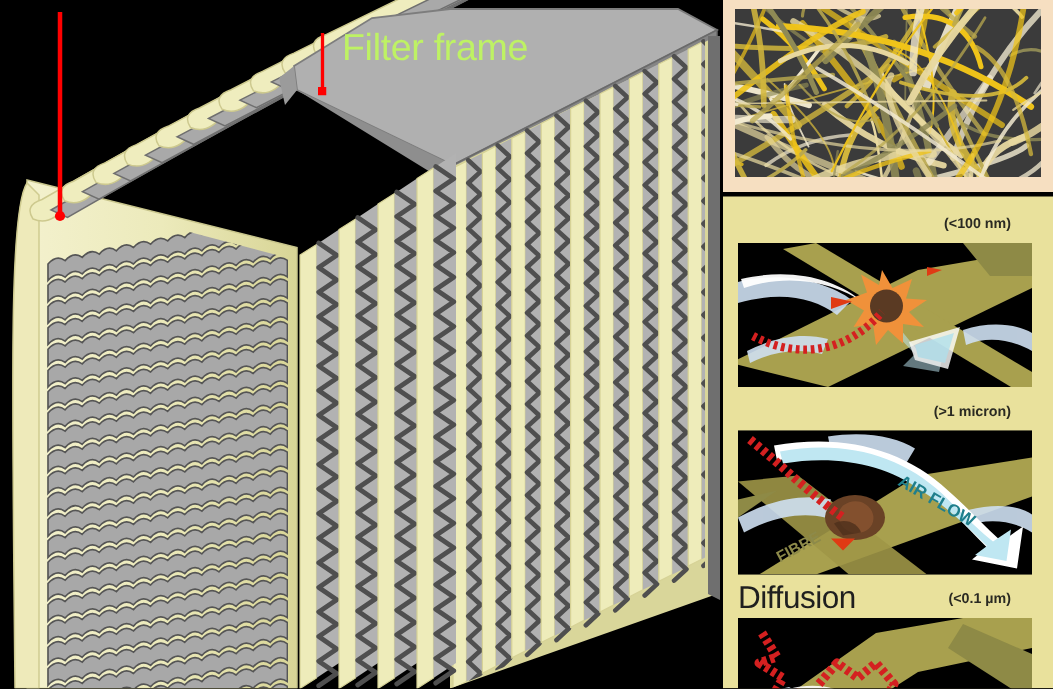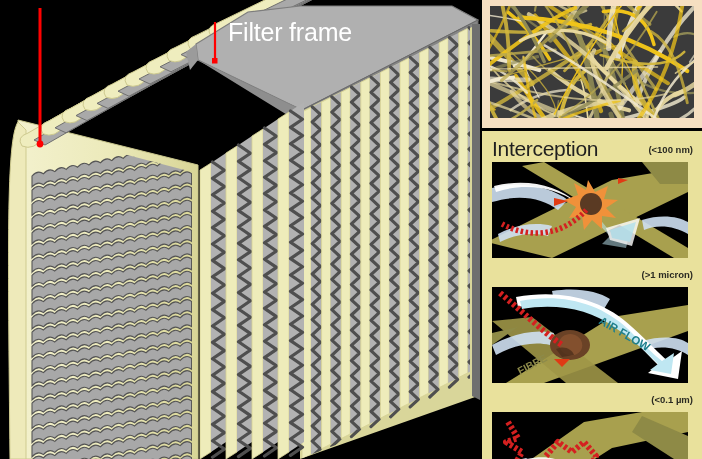--- a/index.html
+++ b/index.html
@@ -5,39 +5,39 @@
   html,body{margin:0;padding:0;background:#000;}
   body{width:702px;height:459px;overflow:hidden;font-family:"Liberation Sans",sans-serif;}
   #stage{position:relative;width:702px;height:459px;background:#000;overflow:hidden;}
 
   
   #filter-illustration{position:absolute;left:0;top:0;width:480px;height:459px;overflow:hidden;}
 
   .svgfull{position:absolute;left:0;top:0;}
 
   
-  .anno-label{position:absolute;font-family:"Liberation Sans",sans-serif;color:#ffffff;
+  .anno-label{position:absolute;font-family:"Liberation Sans",sans-serif;color:#bef264;
               white-space:nowrap;}
   #filter-frame-label{left:228px;top:18px;font-size:25px;letter-spacing:-0.2px;}
 
   
   #right-column{position:absolute;left:480px;top:0;width:222px;height:459px;background:#000;}
 
   #micrograph-panel{position:absolute;left:2px;top:0;width:220px;height:128px;
                     background:#f6dfc1;box-sizing:border-box;padding:6px 8px 10px 8px;}
   #micrograph-image{position:relative;width:100%;height:100%;background:#3a3a3a;overflow:hidden;}
 
   #mechanisms-panel{position:absolute;left:2px;top:131px;width:220px;height:328px;
                     background:#e9e19c;box-sizing:border-box;padding:4px 8px 0 10px;}
 
   .mech-block{position:relative;margin-bottom:2px;}
   .mech-head{position:relative;height:27px;}
   .mech-title{position:absolute;left:0;top:0;font-size:21px;color:#1f1f1f;line-height:27px;
               letter-spacing:-0.3px;}
-  .mech-size{position:absolute;right:1px;top:9px;font-size:9.5px;font-weight:bold;color:#2a2a22;margin-left:39px;}
+  .mech-size{position:absolute;right:20px;top:9px;font-size:9.5px;font-weight:bold;color:#2a2a22;margin-left:39px;}
   .mech-art{position:relative;width:196px;height:96px;background:#000;overflow:hidden;}
 
   .tinytxt{font-family:"Liberation Sans",sans-serif;font-weight:bold;}
 </style>
 </head>
 <body>
 
 <div id="stage">
 
   <div id="filter-illustration">
@@ -342,21 +342,20 @@
               <path d="M-3.3,88.9 Q-85.6,116.7 -127.1,154.5" stroke="#b9a84e" stroke-width="3.4" fill="none" opacity="1.00"></path>
             </g>
         </svg>
       </div>
     </div>
 
     <div id="mechanisms-panel">
 
       <div class="mech-block">
         <div class="mech-head">
-          <div class="mech-title">Interception</div>
           <div class="mech-size">(&lt;100 nm)</div>
         </div>
         <div class="mech-art">
           <svg width="196" height="96" viewBox="0 0 196 96">
             <rect width="196" height="96" fill="#000"></rect>
 
             <g stroke-linecap="butt">
               <polygon points="-5,80 60,96 196,30 196,5 120,18" fill="#a8a04e"></polygon>
               <polygon points="52,0 196,86 196,96 182,96 30,4" fill="#a8a04e"></polygon>
               <polygon points="150,0 196,0 196,22 168,22" fill="#8e8a46"></polygon>
@@ -428,20 +427,21 @@
             <path d="M8,6 C30,24 50,44 70,58" stroke="#d42020" stroke-width="6" fill="none" stroke-dasharray="3,2.5"></path>
             <polygon points="62,72 78,72 70,80" fill="#e03a14"></polygon>
 
             <text class="tinytxt" x="28" y="88" font-size="10.5" fill="#8d8a4a" transform="rotate(-28 28 88)">FIBRE</text>
           </svg>
         </div>
       </div>
 
       <div class="mech-block">
         <div class="mech-head">
+          <div class="mech-title">Diffusion</div>
           <div class="mech-size">(&lt;0.1 µm)</div>
         </div>
         <div class="mech-art" style="height:68px;">
           <svg width="196" height="68" viewBox="0 0 196 68">
             <rect width="196" height="68" fill="#000"></rect>
             <polygon points="10,68 92,10 150,0 196,0 196,20 120,36 70,68" fill="#a8a04e"></polygon>
             <polygon points="150,4 196,24 196,56 140,20" fill="#8e8a46"></polygon>
             <polygon points="0,54 34,46 56,58 20,68" fill="#cfe0f2" opacity="0.9"></polygon>
             <path d="M26,50 C40,44 56,44 66,48 L62,58 C50,52 38,52 28,58 Z" fill="#ffffff" opacity="0.9"></path>
 

